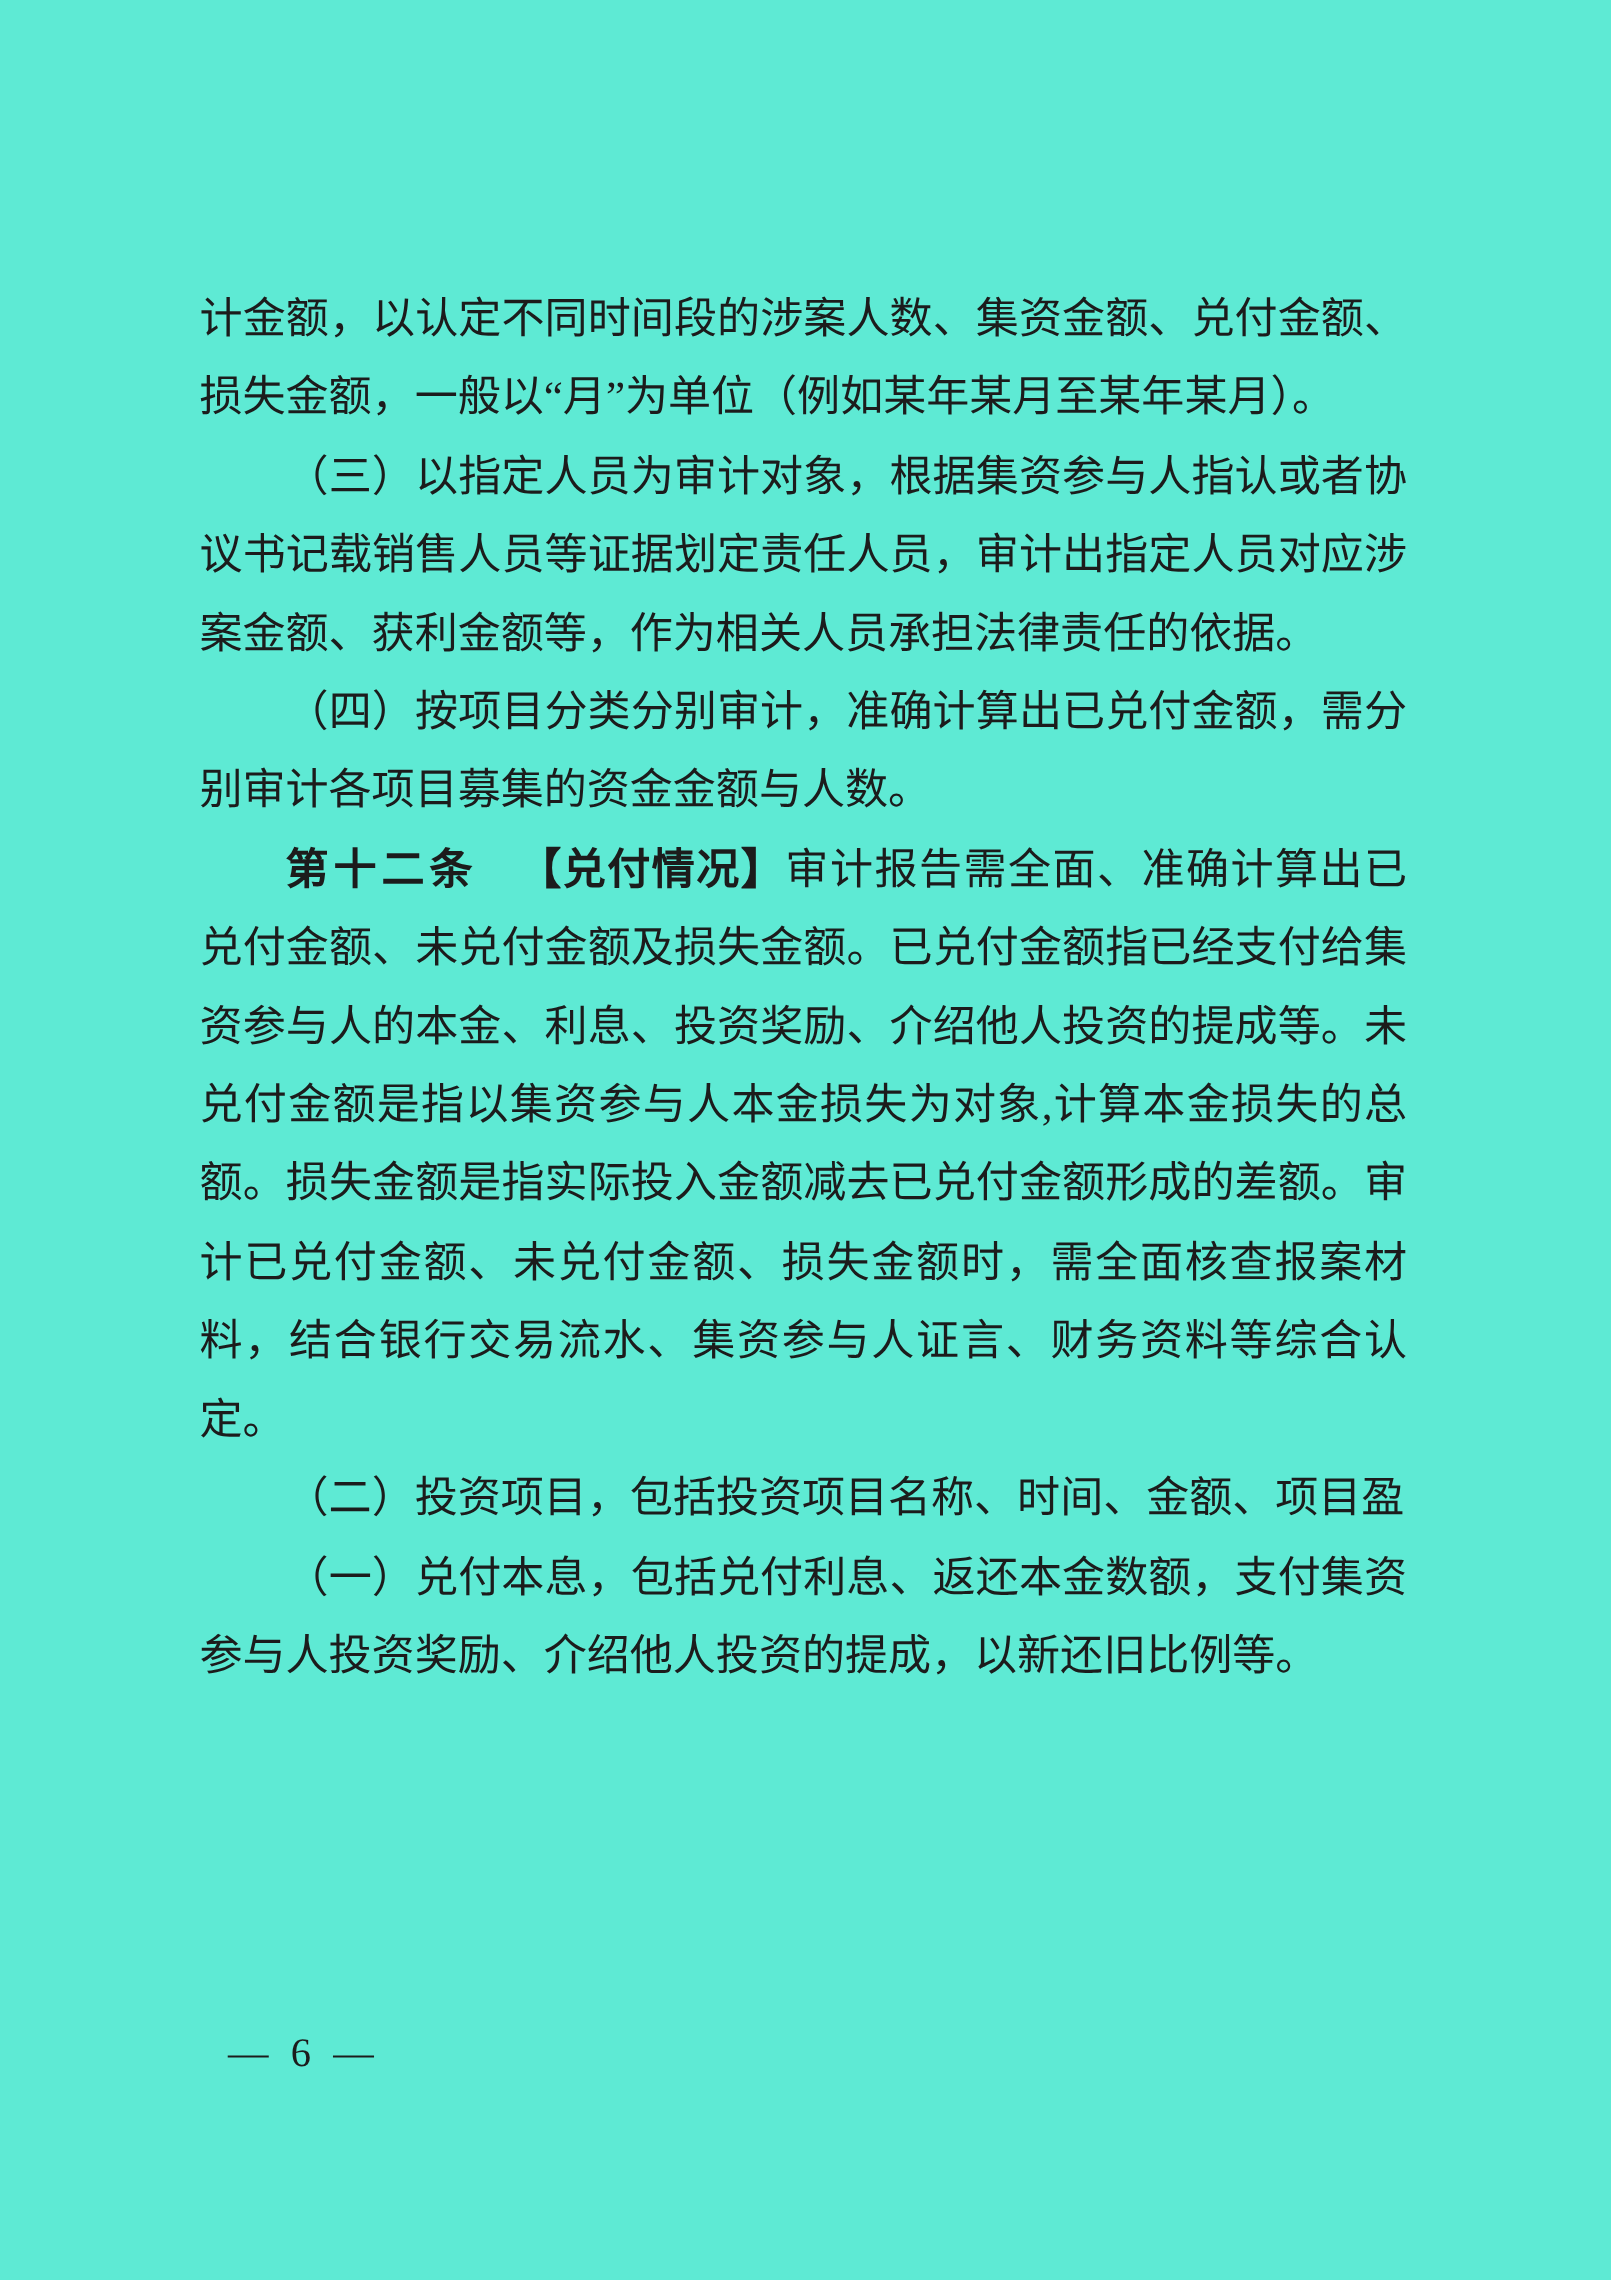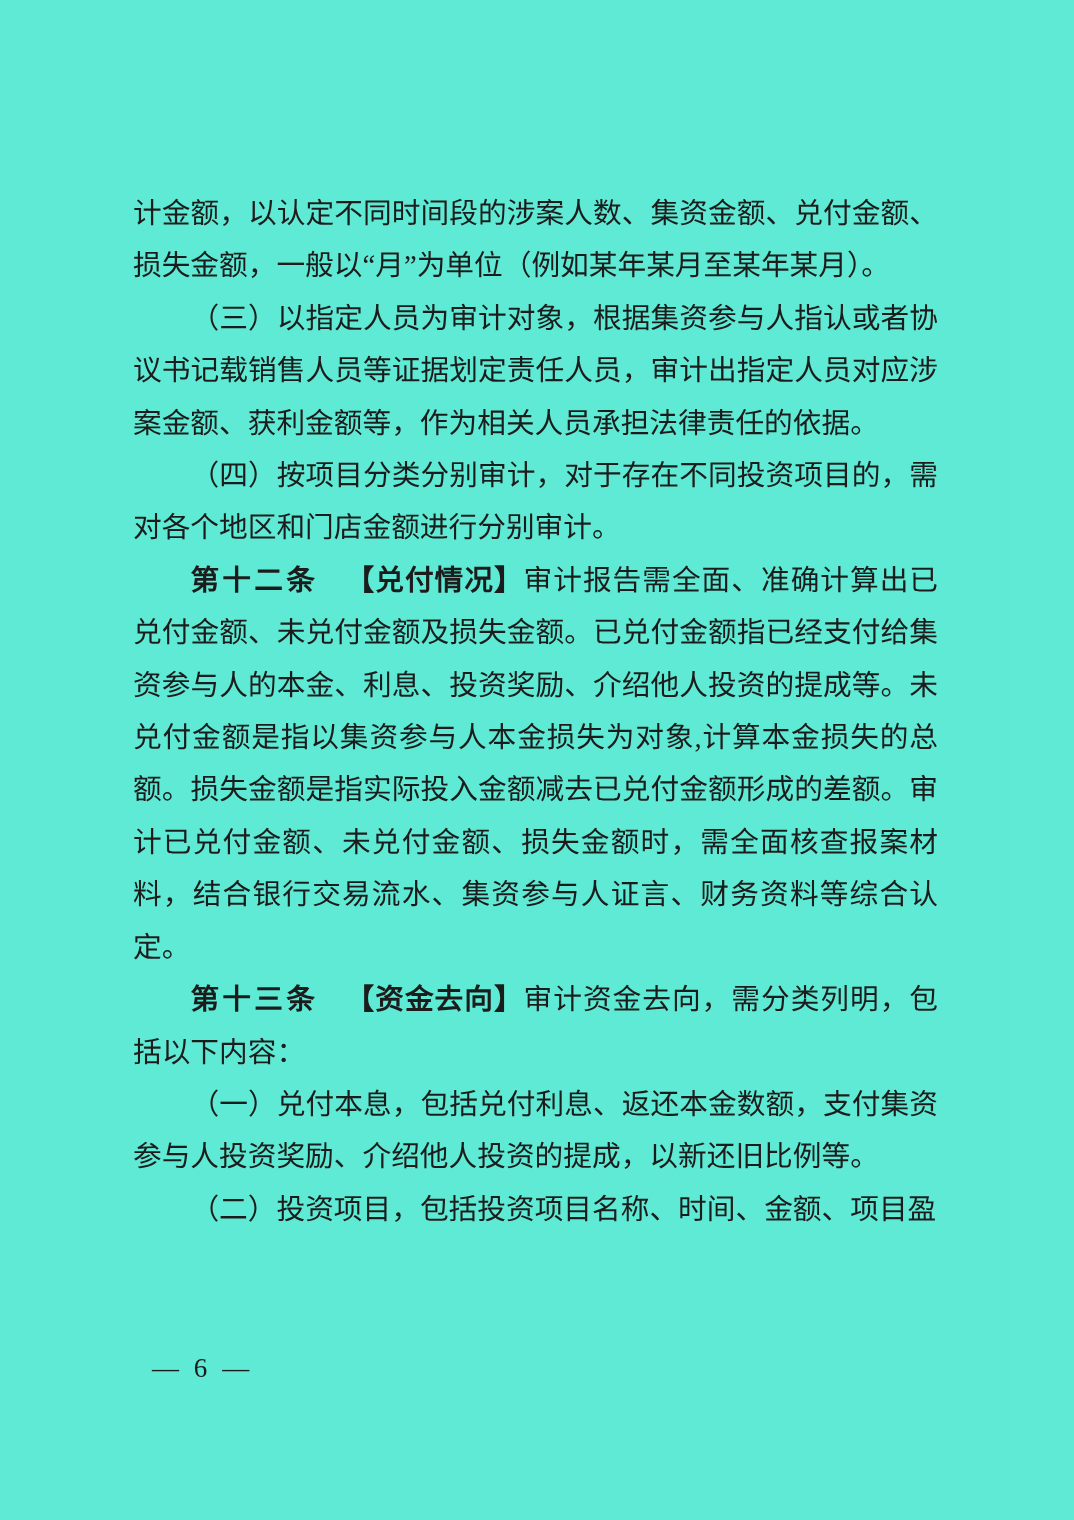--- a/index.html
+++ b/index.html
@@ -58,28 +58,27 @@
 <body>
 
 <div class="page">
 
   <div class="content">
 
     <p class="para">计金额，以认定不同时间段的涉案人数、集资金额、兑付金额、损失金额，一般以“月”为单位（例如某年某月至某年某月）。</p>
 
     <p class="para indent">（三）以指定人员为审计对象，根据集资参与人指认或者协议书记载销售人员等证据划定责任人员，审计出指定人员对应涉案金额、获利金额等，作为相关人员承担法律责任的依据。</p>
 
-    <p class="para indent">（四）按项目分类分别审计，对于存在不同投资项目的，需对各个地区和门店金额进行分别审计。</p>
+    <p class="para indent">（四）按项目分类分别审计，准确计算出已兑付金额，需分别审计各项目募集的资金金额与人数。</p>
 
 
     <p class="para indent"><span class="term">第十二条</span><span class="topic-label">【兑付情况】</span><span>审计报告需全面、准确计算出已兑付金额、未兑付金额及损失金额。已兑付金额指已经支付给集资参与人的本金、利息、投资奖励、介绍他人投资的提成等。未兑付金额是指以集资参与人本金损失为对象,计算本金损失的总额。损失金额是指实际投入金额减去已兑付金额形成的差额。审计已兑付金额、未兑付金额、损失金额时，需全面核查报案材料，结合银行交易流水、集资参与人证言、财务资料等综合认定。</span></p>
 
-    <p class="para indent"><span class="term">第十三条</span><span class="topic-label">【资金去向】</span><span>审计资金去向，需分类列明，包括以下内容：</span></p>
+
+    <p class="para indent">（二）投资项目，包括投资项目名称、时间、金额、项目盈</p>
 
     <p class="para indent">（一）兑付本息，包括兑付利息、返还本金数额，支付集资参与人投资奖励、介绍他人投资的提成，以新还旧比例等。</p>
-
-    <p class="para indent">（二）投资项目，包括投资项目名称、时间、金额、项目盈</p>
 
   </div>
 
   <div class="page-number">— 6 —</div>
 
 </div>
 
 </body></html>

